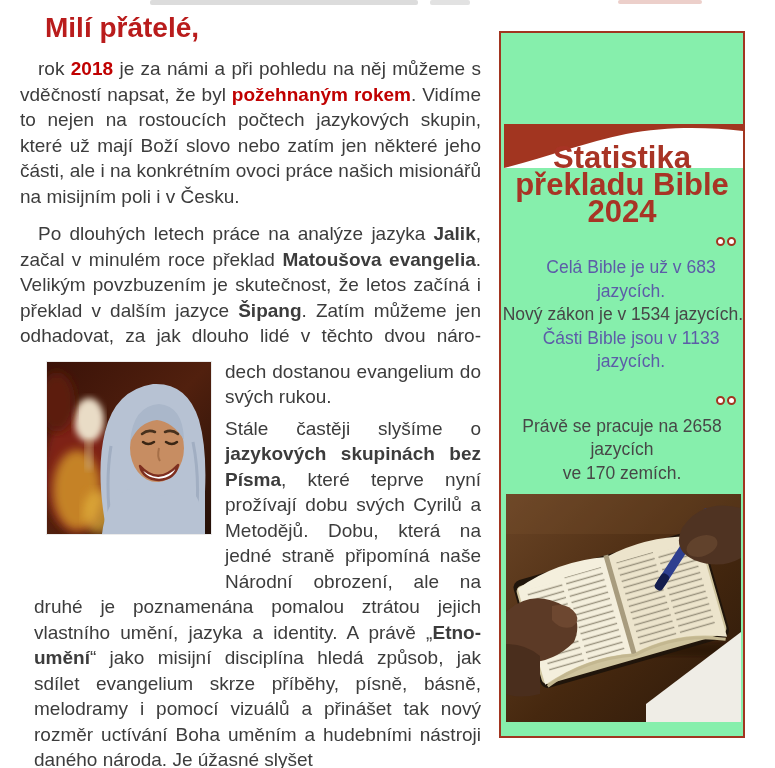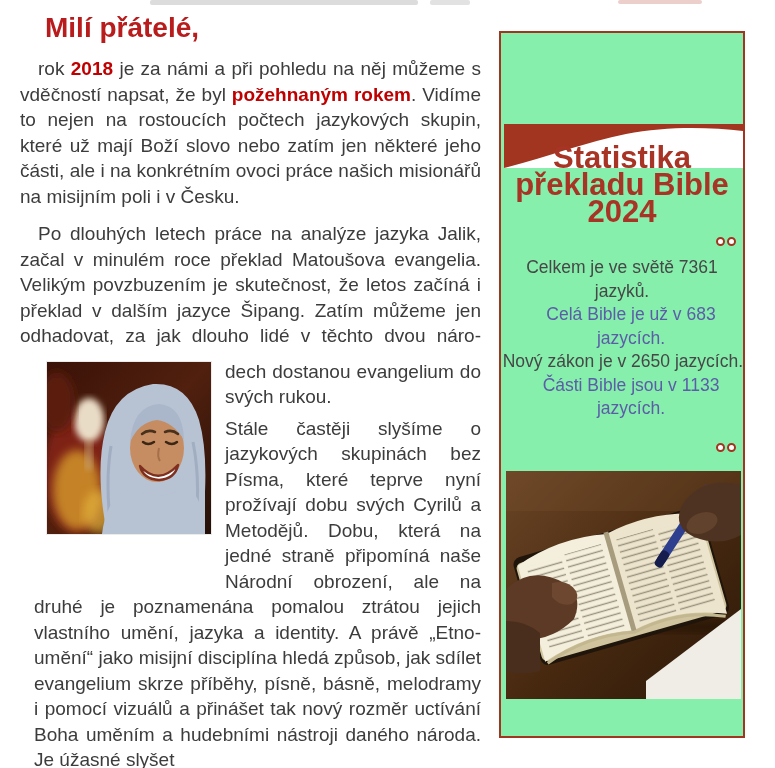--- a/index.html
+++ b/index.html
@@ -11,21 +11,21 @@
   .a1{left:150px;top:0;width:268px;height:5px;background:#dcdcdc;}
   .a2{left:430px;top:0;width:40px;height:5px;background:#e2e2e2;}
   .a3{left:618px;top:0;width:84px;height:4px;background:#eccfca;}
 
   
   .left-col{position:absolute;left:20px;top:10px;width:461px;color:#3c3c3c;}
   .headline{margin:2px 0 12px 25px;font-size:28px;line-height:32px;font-weight:bold;color:#b91c1c;}
   .para{margin:12px 0 10px 0;font-size:19px;line-height:25.5px;text-align:justify;}
   .indent{text-indent:18px;}
   .lastjust{text-align-last:justify;-moz-text-align-last:justify;}
-  .b{font-weight:normal;}
+  .b{font-weight:bold;}
   .red{color:#c00000;font-weight:bold;}
 
   .wrap-zone{overflow:visible;margin-left:14px;}
   .wrap-zone::after{content:"";display:block;clear:both;}
   .photo-woman{float:left;width:164px;height:172px;margin:3px 14px 38px 13px;
                box-shadow:0 0 0 1px rgba(0,0,0,0.08);}
   .photo-woman svg{display:block;}
   .p2b{margin:0 0 6px 0;}
   .p3{margin:0;}
 
@@ -140,35 +140,36 @@
       <div>Statistika</div>
       <div>překladu Bible 2024</div>
     </div>
 
     <div class="divider">
       <span class="dot"></span>
         <span class="line"></span>
         <span class="dot"></span>
     </div>
 
-    <div class="stat gray">Celkem je ve světě 7361 jazyků.</div>
     <div class="stat purple">Celá Bible je už v 683 jazycích.</div>
-    <div class="stat gray">Nový zákon je v 2650 jazycích.</div>
+    <div class="stat gray">Nový zákon je v 1534 jazycích.</div>
     <div class="stat purple">Části Bible jsou v 1133 jazycích.</div>
 
     <div class="stat-block">
     </div>
 
     <div class="divider">
       <span class="dot"></span>
         <span class="line"></span>
         <span class="dot"></span>
     </div>
 
     <div>
+      <div class="stat gray">Právě se pracuje na 2658 jazycích</div>
+      <div class="stat gray">ve 170 zemích.</div>
     </div>
 
     <div class="sb-photo">
       <svg width="235" height="228" viewBox="0 0 235 228" xmlns="http://www.w3.org/2000/svg">
         <defs>
           <linearGradient id="wood" x1="0" y1="0" x2="1" y2="1">
             <stop offset="0" stop-color="#6b4526"></stop>
               <stop offset="0.55" stop-color="#46280f"></stop>
               <stop offset="1" stop-color="#2c190a"></stop>
           </linearGradient>

